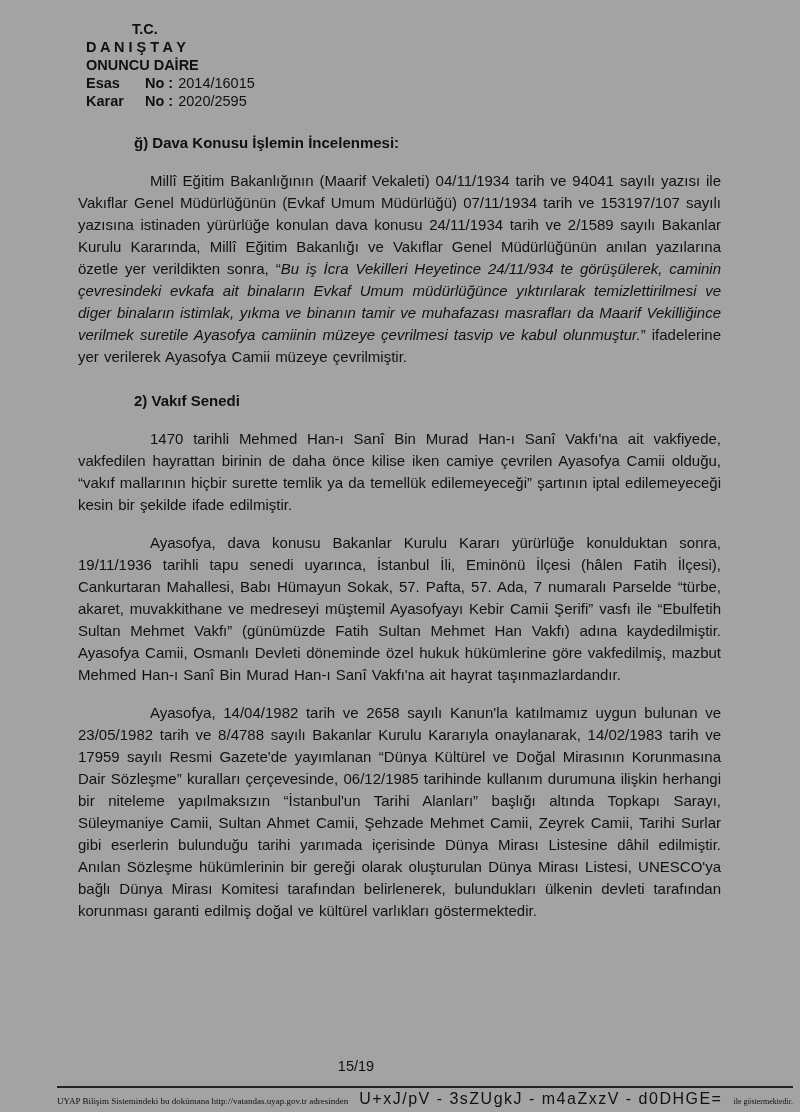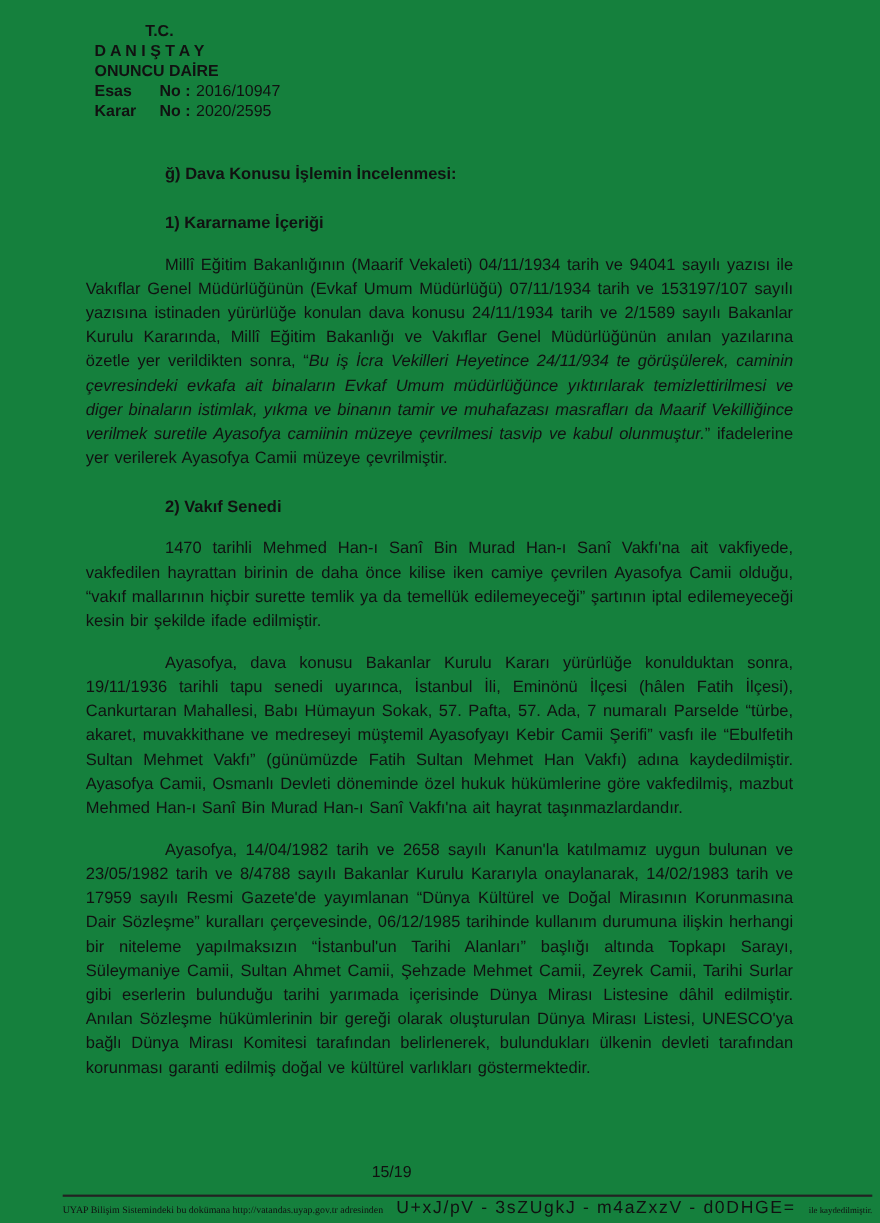--- a/index.html
+++ b/index.html
@@ -8,21 +8,21 @@
     height: 1112px;
     background: #ffffff;
     position: relative;
     font-family: "Liberation Sans", sans-serif;
     color: #111111;
     overflow: hidden;
   }
   .page {
     position: absolute;
     inset: 0;
-    background: #15803d;
+    background: #a3a3a3;
   }
 
   
   .doc-header {
     position: absolute;
     top: 20px;
     left: 86px;
     font-weight: bold;
     font-size: 14.5px;
     line-height: 18px;
@@ -37,21 +37,21 @@
     top: 132px;
     left: 62px;
     width: 675px;
     font-size: 15px;
     line-height: 22px;
     text-align: justify;
   }
   .doc-body h2, .doc-body h3 {
     font-size: 15px;
     font-weight: bold;
-    margin: 16px;
+    margin: 0;
     padding: 0;
     text-indent: 72px;
     text-align: left;
   }
   .doc-body h3 { margin-top: 22px; }
   .doc-body p {
     margin: 16px;
     text-indent: 72px;
     word-spacing: 1px;
   }
@@ -94,29 +94,28 @@
 </style>
 </head>
 <body>
 
 <div class="page">
 
   <header class="doc-header">
     <div class="tc">T.C.</div>
     <div>D A N I Ş T A Y</div>
     <div>ONUNCU DAİRE</div>
-    <div class="no-row"><span class="lbl">Esas</span><span>No :</span><span class="val">2016/10947</span></div>
+    <div class="no-row"><span class="lbl">Esas</span><span>No :</span><span class="val">2014/16015</span></div>
     <div class="no-row"><span class="lbl">Karar</span><span>No :</span><span class="val">2020/2595</span></div>
   </header>
 
   <main class="doc-body">
     <h2>ğ) Dava Konusu İşlemin İncelenmesi:</h2>
 
     <section>
-      <h3>1) Kararname İçeriği</h3>
       <p><span>Millî Eğitim Bakanlığının (Maarif Vekaleti) 04/11/1934 tarih ve 94041 sayılı yazısı ile Vakıflar Genel Müdürlüğünün (Evkaf Umum Müdürlüğü) 07/11/1934 tarih ve 153197/107 sayılı yazısına istinaden yürürlüğe konulan dava konusu 24/11/1934 tarih ve 2/1589 sayılı Bakanlar Kurulu Kararında, Millî Eğitim Bakanlığı ve Vakıflar Genel Müdürlüğünün anılan yazılarına özetle yer verildikten sonra, “</span><em>Bu iş İcra Vekilleri Heyetince 24/11/934 te görüşülerek, caminin çevresindeki evkafa ait binaların Evkaf Umum müdürlüğünce yıktırılarak temizlettirilmesi ve diger binaların istimlak, yıkma ve binanın tamir ve muhafazası masrafları da Maarif Vekilliğince verilmek suretile Ayasofya camiinin müzeye çevrilmesi tasvip ve kabul olunmuştur.</em><span>” ifadelerine yer verilerek Ayasofya Camii müzeye çevrilmiştir.</span></p>
     </section>
 
     <section>
       <h3>2) Vakıf Senedi</h3>
       <p>1470 tarihli Mehmed Han-ı Sanî Bin Murad Han-ı Sanî Vakfı'na ait vakfiyede, vakfedilen hayrattan birinin de daha önce kilise iken camiye çevrilen Ayasofya Camii olduğu, “vakıf mallarının hiçbir surette temlik ya da temellük edilemeyeceği” şartının iptal edilemeyeceği kesin bir şekilde ifade edilmiştir.</p>
     </section>
 
     <section>
       <p>Ayasofya, dava konusu Bakanlar Kurulu Kararı yürürlüğe konulduktan sonra, 19/11/1936 tarihli tapu senedi uyarınca, İstanbul İli, Eminönü İlçesi (hâlen Fatih İlçesi), Cankurtaran Mahallesi, Babı Hümayun Sokak, 57. Pafta, 57. Ada, 7 numaralı Parselde “türbe, akaret, muvakkithane ve medreseyi müştemil Ayasofyayı Kebir Camii Şerifi” vasfı ile “Ebulfetih Sultan Mehmet Vakfı” (günümüzde Fatih Sultan Mehmet Han Vakfı) adına kaydedilmiştir. Ayasofya Camii, Osmanlı Devleti döneminde özel hukuk hükümlerine göre vakfedilmiş, mazbut Mehmed Han-ı Sanî Bin Murad Han-ı Sanî Vakfı'na ait hayrat taşınmazlardandır.</p>
@@ -125,16 +124,16 @@
     <section>
       <p>Ayasofya, 14/04/1982 tarih ve 2658 sayılı Kanun'la katılmamız uygun bulunan ve 23/05/1982 tarih ve 8/4788 sayılı Bakanlar Kurulu Kararıyla onaylanarak, 14/02/1983 tarih ve 17959 sayılı Resmi Gazete'de yayımlanan “Dünya Kültürel ve Doğal Mirasının Korunmasına Dair Sözleşme” kuralları çerçevesinde, 06/12/1985 tarihinde kullanım durumuna ilişkin herhangi bir niteleme yapılmaksızın “İstanbul'un Tarihi Alanları” başlığı altında Topkapı Sarayı, Süleymaniye Camii, Sultan Ahmet Camii, Şehzade Mehmet Camii, Zeyrek Camii, Tarihi Surlar gibi eserlerin bulunduğu tarihi yarımada içerisinde Dünya Mirası Listesine dâhil edilmiştir. Anılan Sözleşme hükümlerinin bir gereği olarak oluşturulan Dünya Mirası Listesi, UNESCO'ya bağlı Dünya Mirası Komitesi tarafından belirlenerek, bulundukları ülkenin devleti tarafından korunması garanti edilmiş doğal ve kültürel varlıkları göstermektedir.</p>
     </section>
   </main>
 
   <div class="page-number">15/19</div>
 
   <footer class="doc-footer">
     <span class="f-serif">UYAP Bilişim Sistemindeki bu dokümana http://vatandas.uyap.gov.tr adresinden</span>
     <span class="f-mono">U+xJ/pV - 3sZUgkJ - m4aZxzV - d0DHGE=</span>
-    <span class="f-suffix">ile kaydedilmiştir.</span>
+    <span class="f-suffix">ile göstermektedir.</span>
   </footer>
 
 </div>
 
 </body></html>

